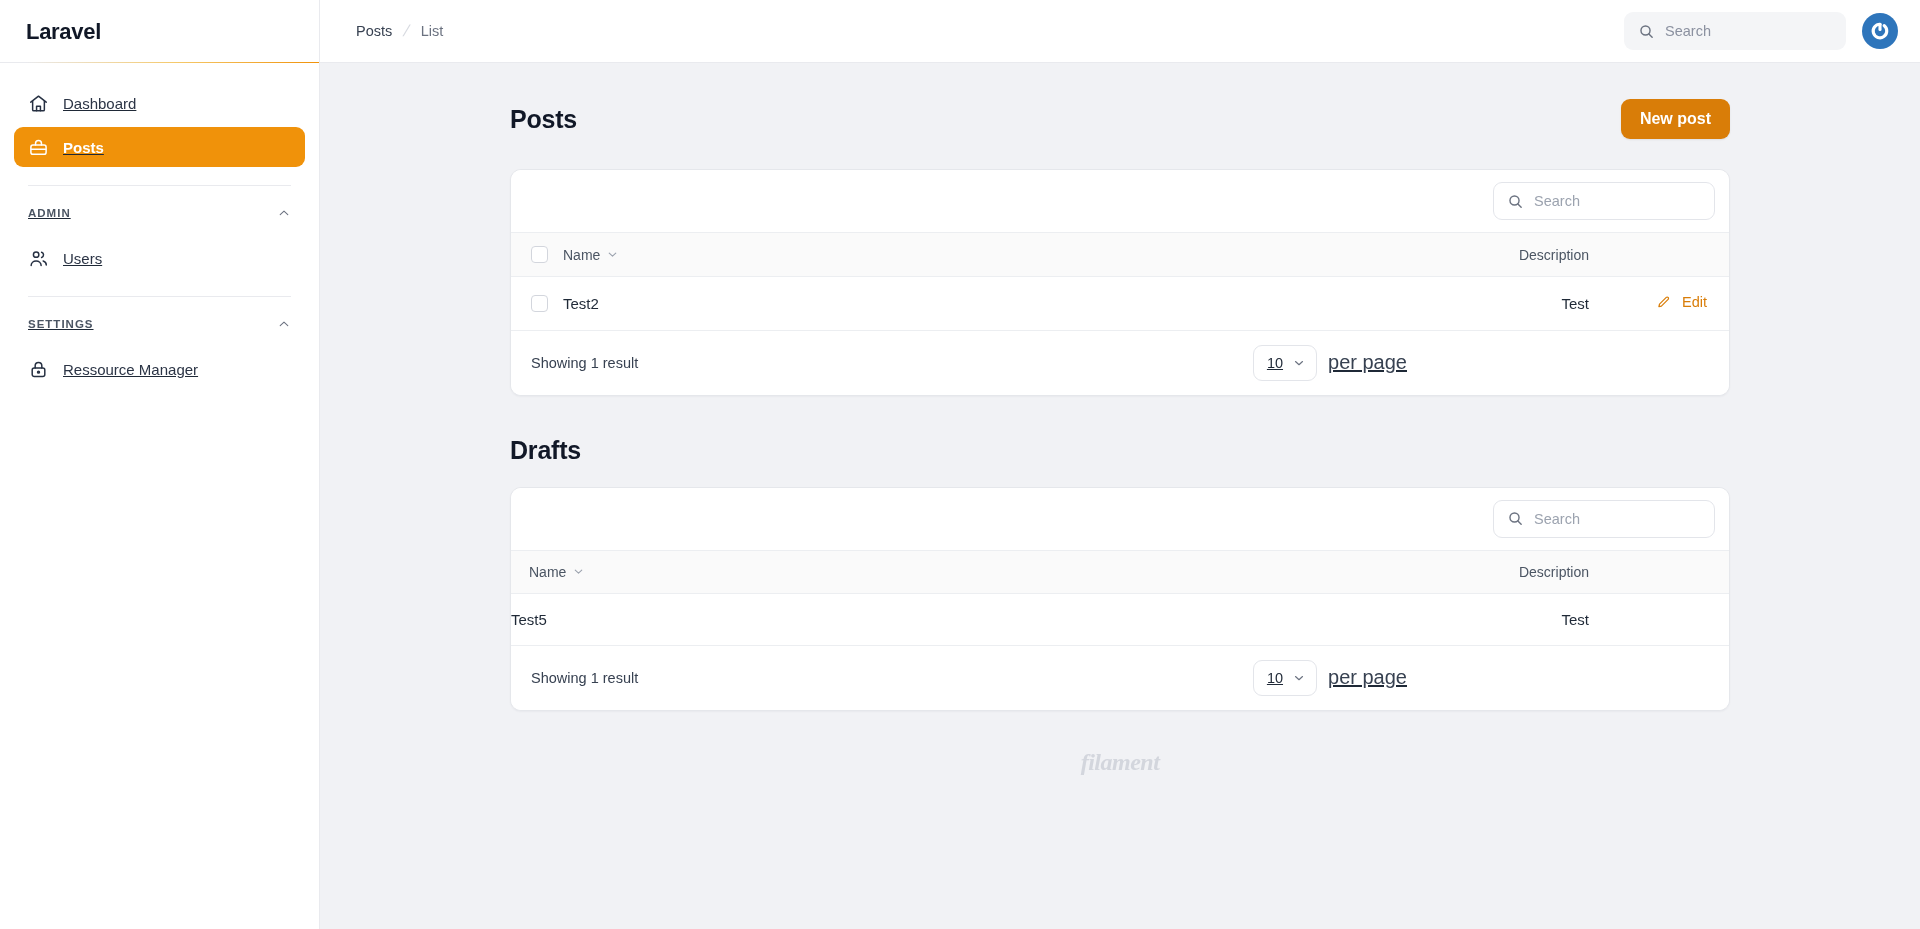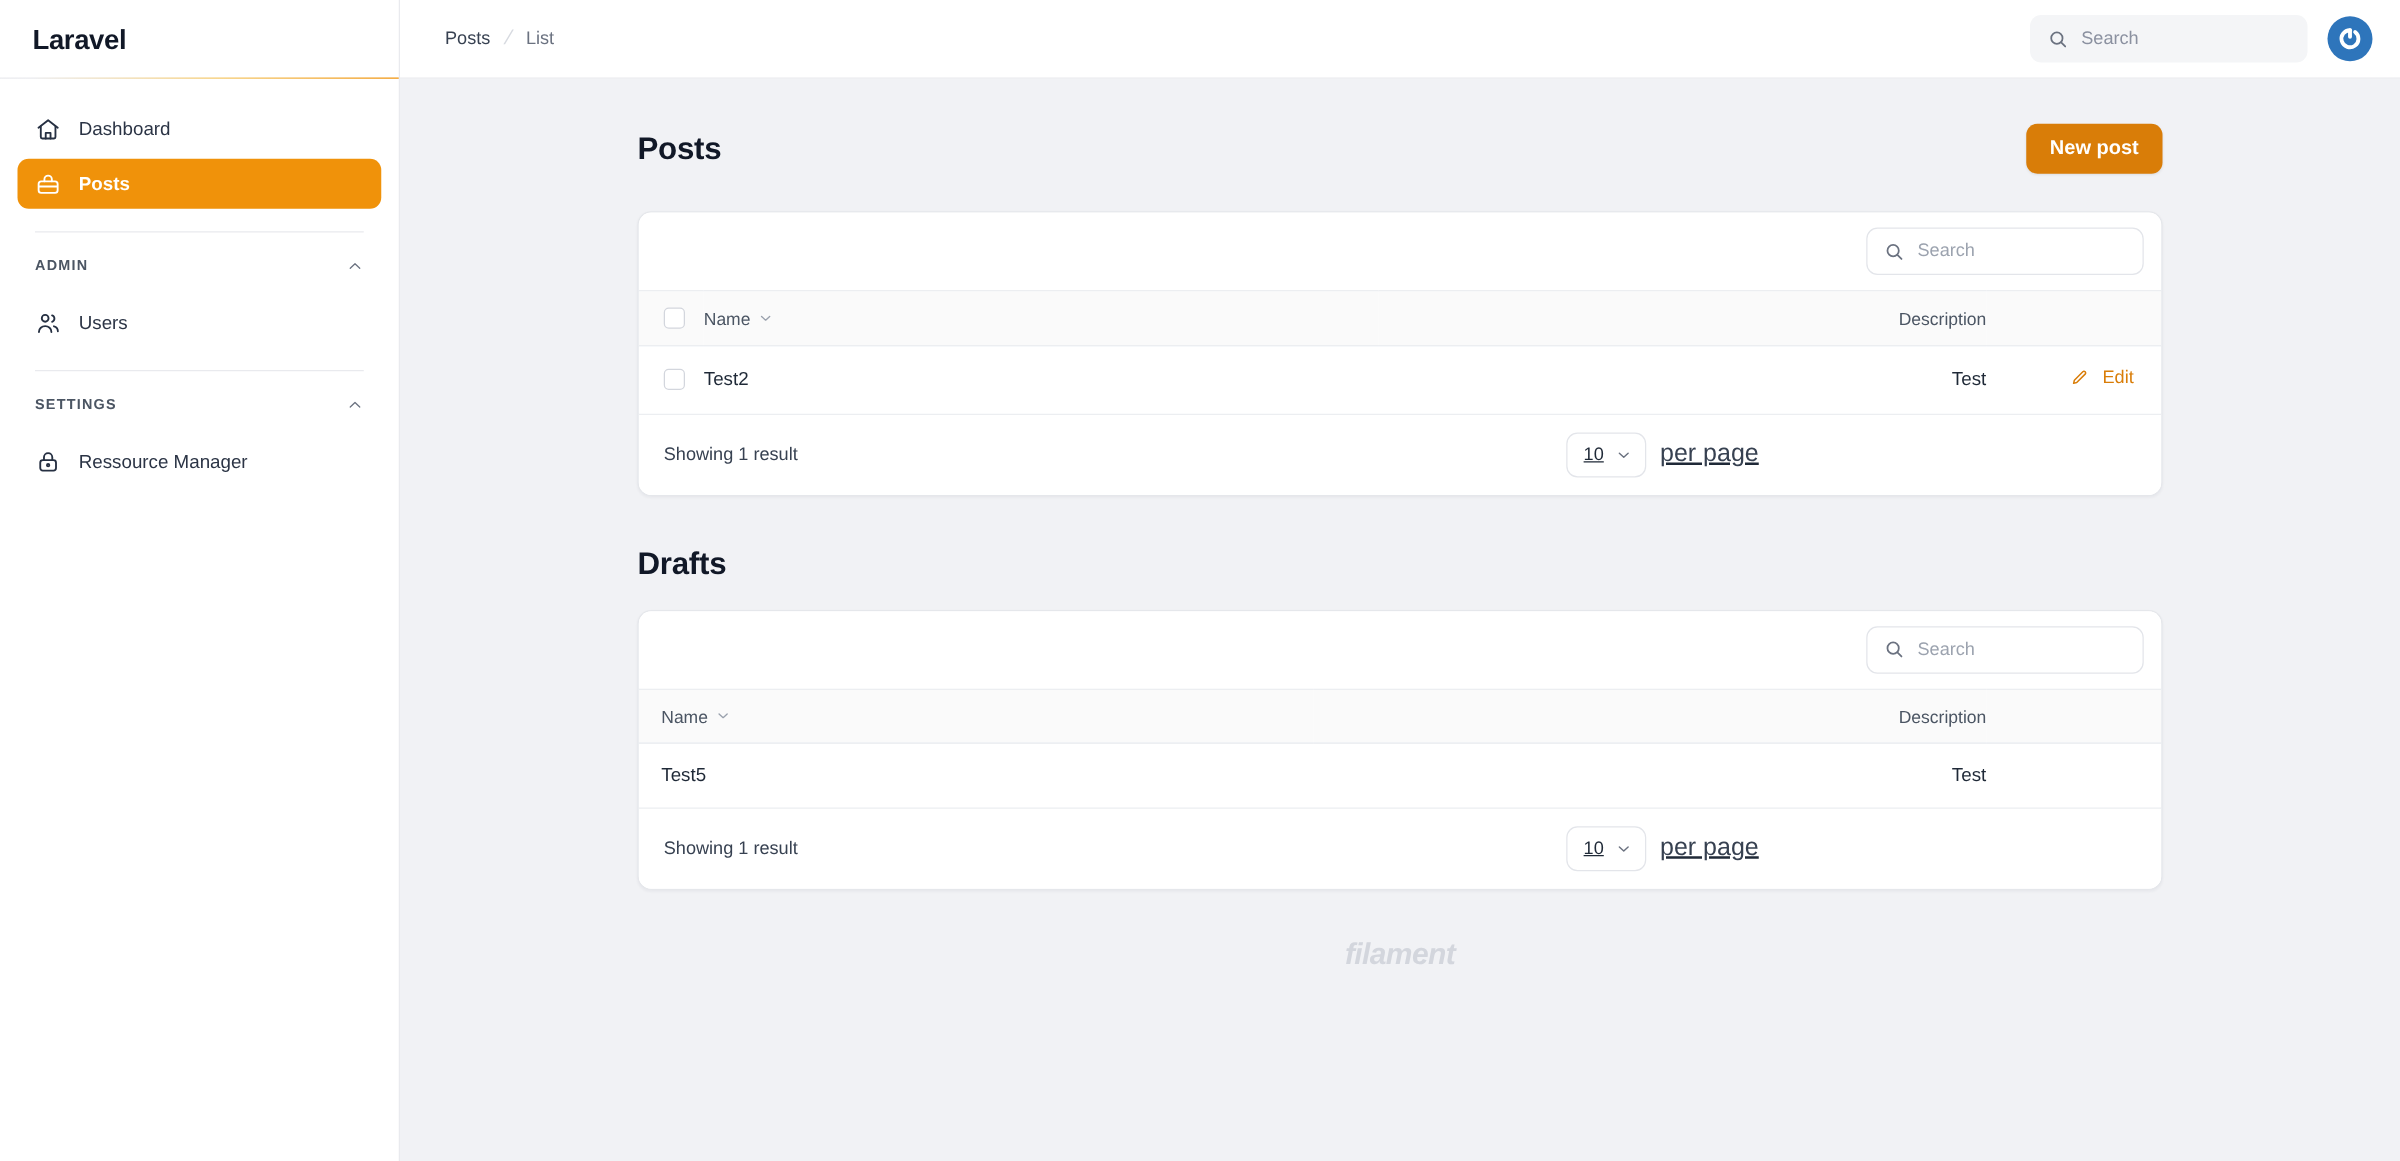--- a/index.html
+++ b/index.html
@@ -27,21 +27,21 @@
     padding: 0 26px;
     position: relative;
   }
   .brand-text {
     font-size: 22px; font-weight: 700; letter-spacing: -0.3px; color: #111827;
   }
   .brand-underline {
     position: absolute; left: 0; right: 0; bottom: 0; height: 1.5px;
     background: linear-gradient(to right, #e9eaee 0%, #e9eaee 8%, #f5c96b 55%, #f0920a 100%);
   }
-  .nav { padding: 20px 14px 0 14px; flex: 1; overflow-y: auto; }
+  .nav { padding: 20px 14px 0 14px; flex: 1; overflow-y: auto; text-decoration: underline; }
   .nav-item {
     display: flex; align-items: center; gap: 14px;
     height: 40px; padding: 0 14px; margin-bottom: 4px;
     border-radius: 9px; cursor: pointer;
     font-size: 15px; color: #2b3445; font-weight: 400;
     transition: background .12s;
   }
   .nav-item.active {
     background: #f0920a; color: #ffffff; font-weight: 600;
   }
@@ -172,20 +172,21 @@
   }
   .select-box svg { width: 14px; height: 14px; display:block; stroke: #6b7280; stroke-width: 2; fill:none; stroke-linecap: round; stroke-linejoin: round; }
   .perpage-label { font-size: 20px; color: #374151; }
 
   .section-gap { height: 40px; }
   .section-title { font-size: 25px; font-weight: 700; color: #111827; margin-bottom: 22px; letter-spacing: -0.2px; }
 
   .footer-logo {
     display: flex; justify-content: center; align-items: center;
     padding: 38px 0 40px 0;
+    font-family: Liberation Serif, serif;
   }
   .filament-word {
     font-size: 24px; font-weight: 700; font-style: italic;
     color: #d3d6dd; letter-spacing: -0.5px;
   }
 </style>
 </head>
 <body>
 
 <div class="app">
@@ -410,21 +411,21 @@
                   </span>
                 </th>
                 <th class="col-desc">
                   <span>Description</span>
                 </th>
                 <th class="col-act"></th>
               </tr>
             </thead>
             <tbody>
               <tr>
-                <td class="col-name" style="padding-left:18px;">Test5</td>
+                <td class="col-name" style="">Test5</td>
                 <td class="col-desc">Test</td>
                 <td class="col-act"></td>
               </tr>
             </tbody>
           </table>
 
           <div class="card-footer">
             <span class="result-text">Showing 1 result</span>
             <div class="perpage">
               <div class="select-box">

